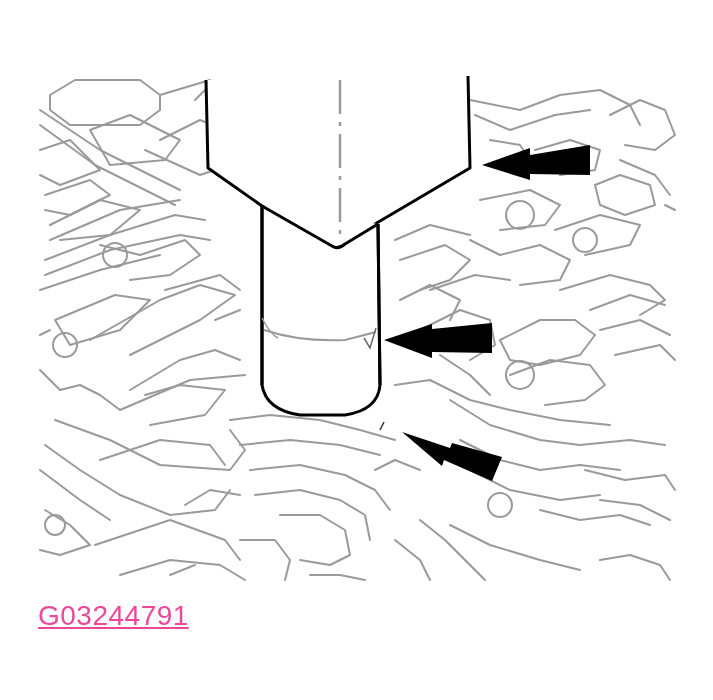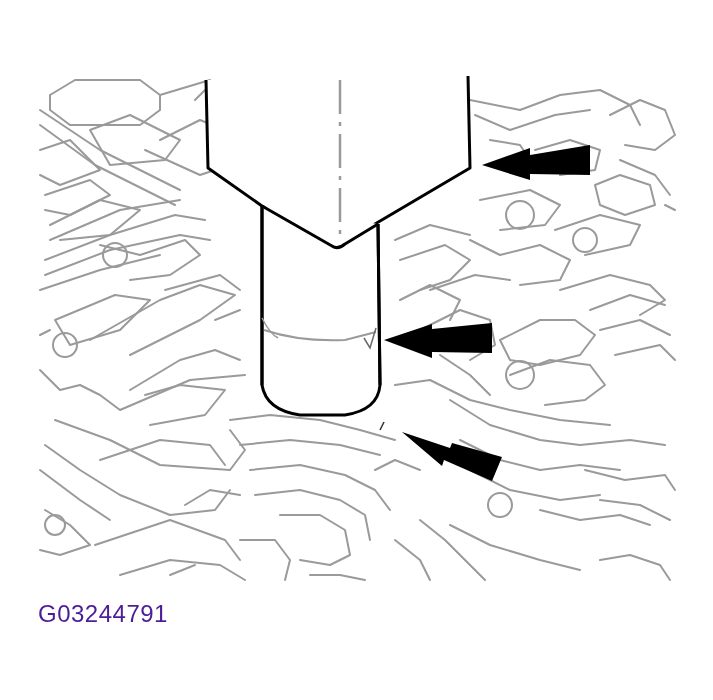--- a/index.html
+++ b/index.html
@@ -1,21 +1,21 @@
 <!DOCTYPE html>
 <html><head>
 <meta charset="utf-8">
 <style>
   html, body { margin: 0; padding: 0; background: #ffffff; }
   body { width: 713px; height: 700px; position: relative; overflow: hidden; }
   #figure { position: absolute; left: 0; top: 0; width: 713px; height: 700px; }
   #caption {
     position: absolute; left: 38px; top: 600px;
     font-family: "Liberation Sans", sans-serif;
-    font-size: 24px; color: #4c1d95; letter-spacing: 0.5px;
+    font-size: 28px; color: #ec4899; letter-spacing: 0.5px; text-decoration: underline;
   }
   .plate path, .plate rect, .plate circle, .plate line { fill: none; stroke: #9a9a9a; stroke-width: 2; stroke-linecap: round; stroke-linejoin: round; }
 </style>
 </head>
 <body>
 
 <svg id="figure" viewBox="0 0 713 700" xmlns="http://www.w3.org/2000/svg">
 
   <g class="plate">
     <path d="M50 95 L75 80 L140 80 L160 95 L160 110 L140 125 L70 125 L50 110 Z"></path>

